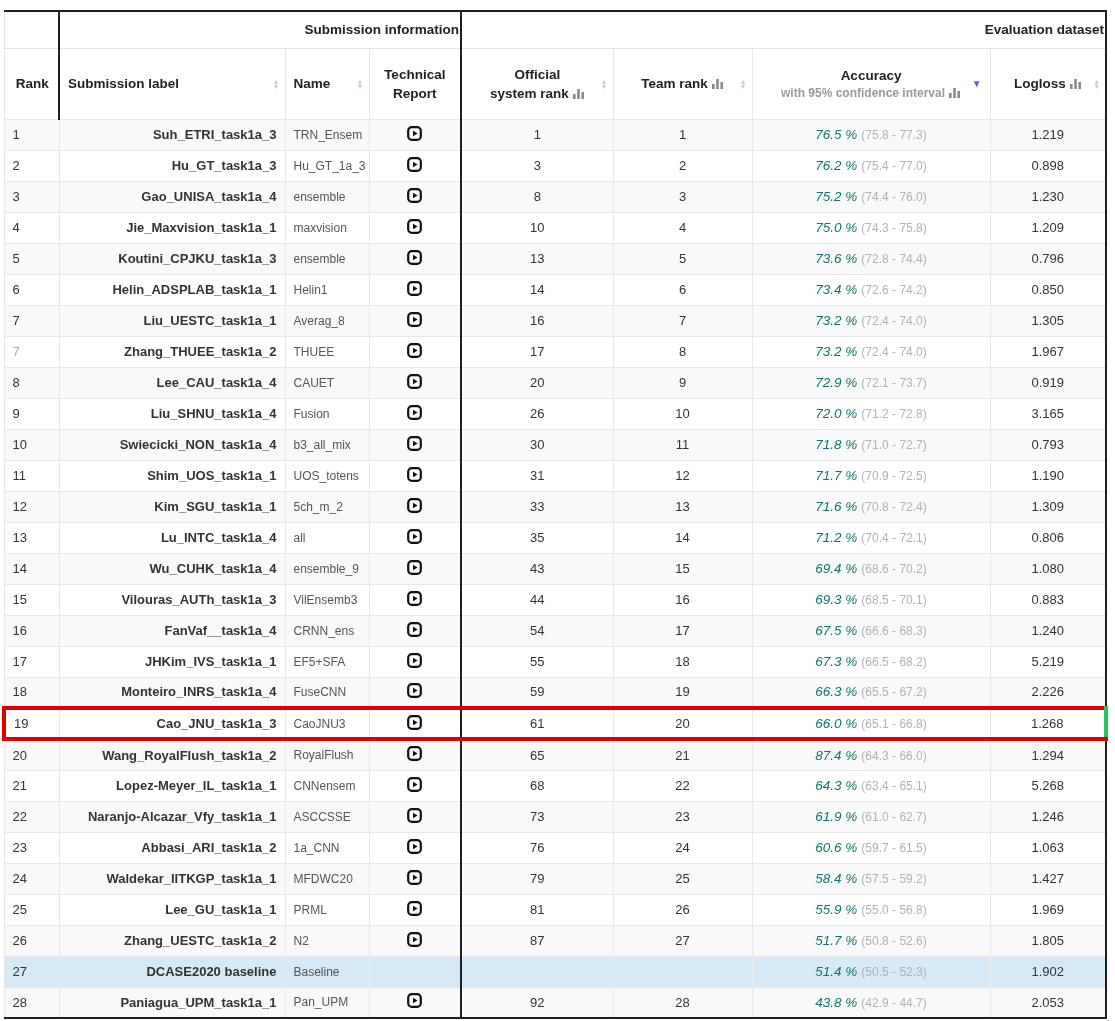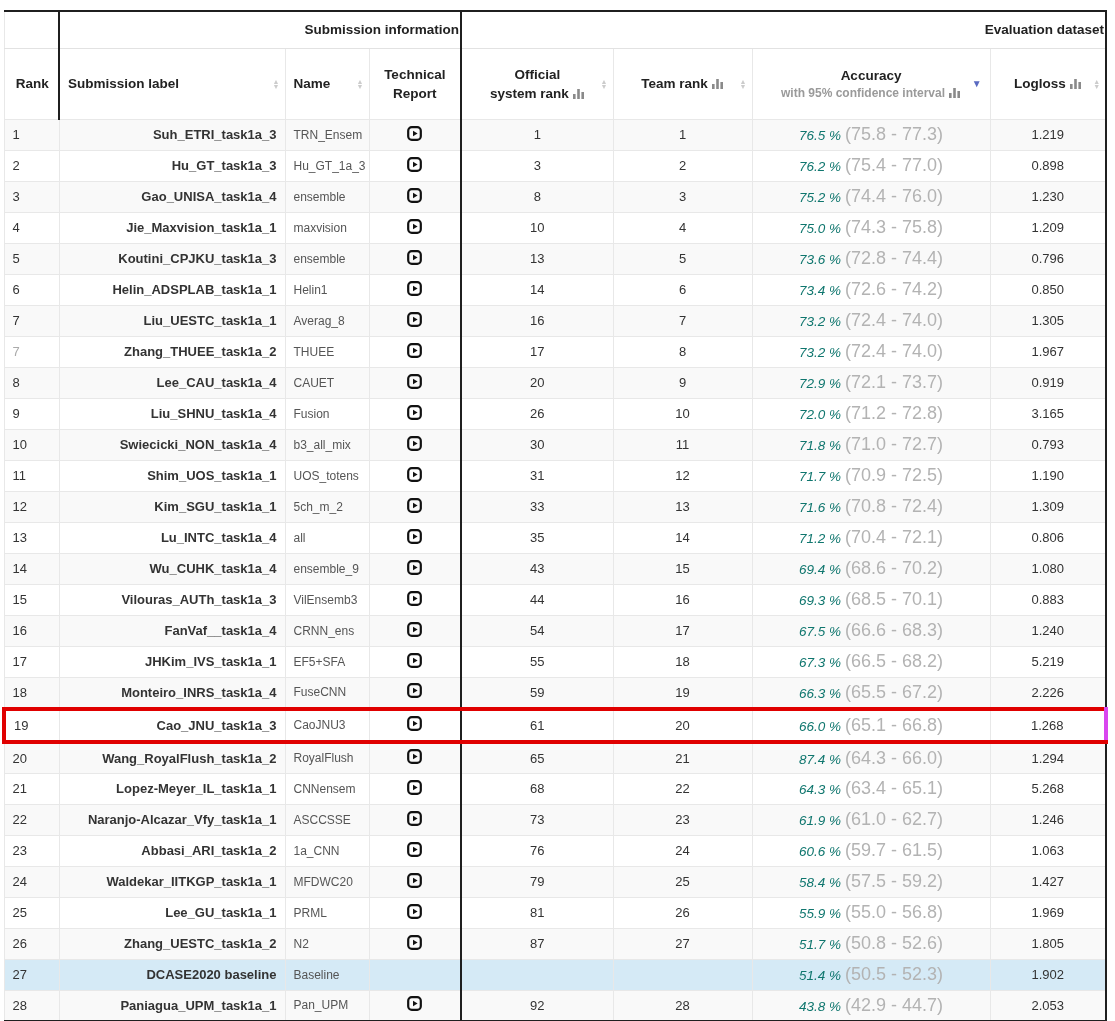--- a/index.html
+++ b/index.html
@@ -29,24 +29,24 @@
   tbody tr:nth-child(even) td{background:#ffffff;}
   tbody tr.baseline td{background:#d5eaf6;}
   .td-rank{text-align:left;padding-left:8px;}
   .td-rank.muted{color:#aaaaaa;}
   .td-label{text-align:right;font-weight:bold;}
   .td-name{text-align:left;font-size:12px;color:#555;}
   .td-report{text-align:center;}
   .td-num{text-align:center;}
   .td-acc{text-align:center;}
   .acc-val{color:#0f766e;font-size:13.5px;font-style:italic;}
-  .acc-ci{color:#b3b3b3;font-size:18px;margin-left:4px;}
+  .acc-ci{color:#b3b3b3;font-size:12px;margin-left:4px;}
   tr.highlighted td{border-top:4px solid #e00000;border-bottom:4px solid #e00000;}
   tr.highlighted td:first-child{border-left:4px solid #e00000;}
-  tr.highlighted td:last-child{border-right:4px solid #d946ef;margin-left:40px;}
+  tr.highlighted td:last-child{border-right:4px solid #22c55e;margin-left:40px;}
   .play-link{display:inline-block;line-height:0;}
 </style>
 </head>
 <body>
 
 <div class="table-wrap">
 <table>
   <colgroup>
     <col style="width:55px">
         <col style="width:226px">

